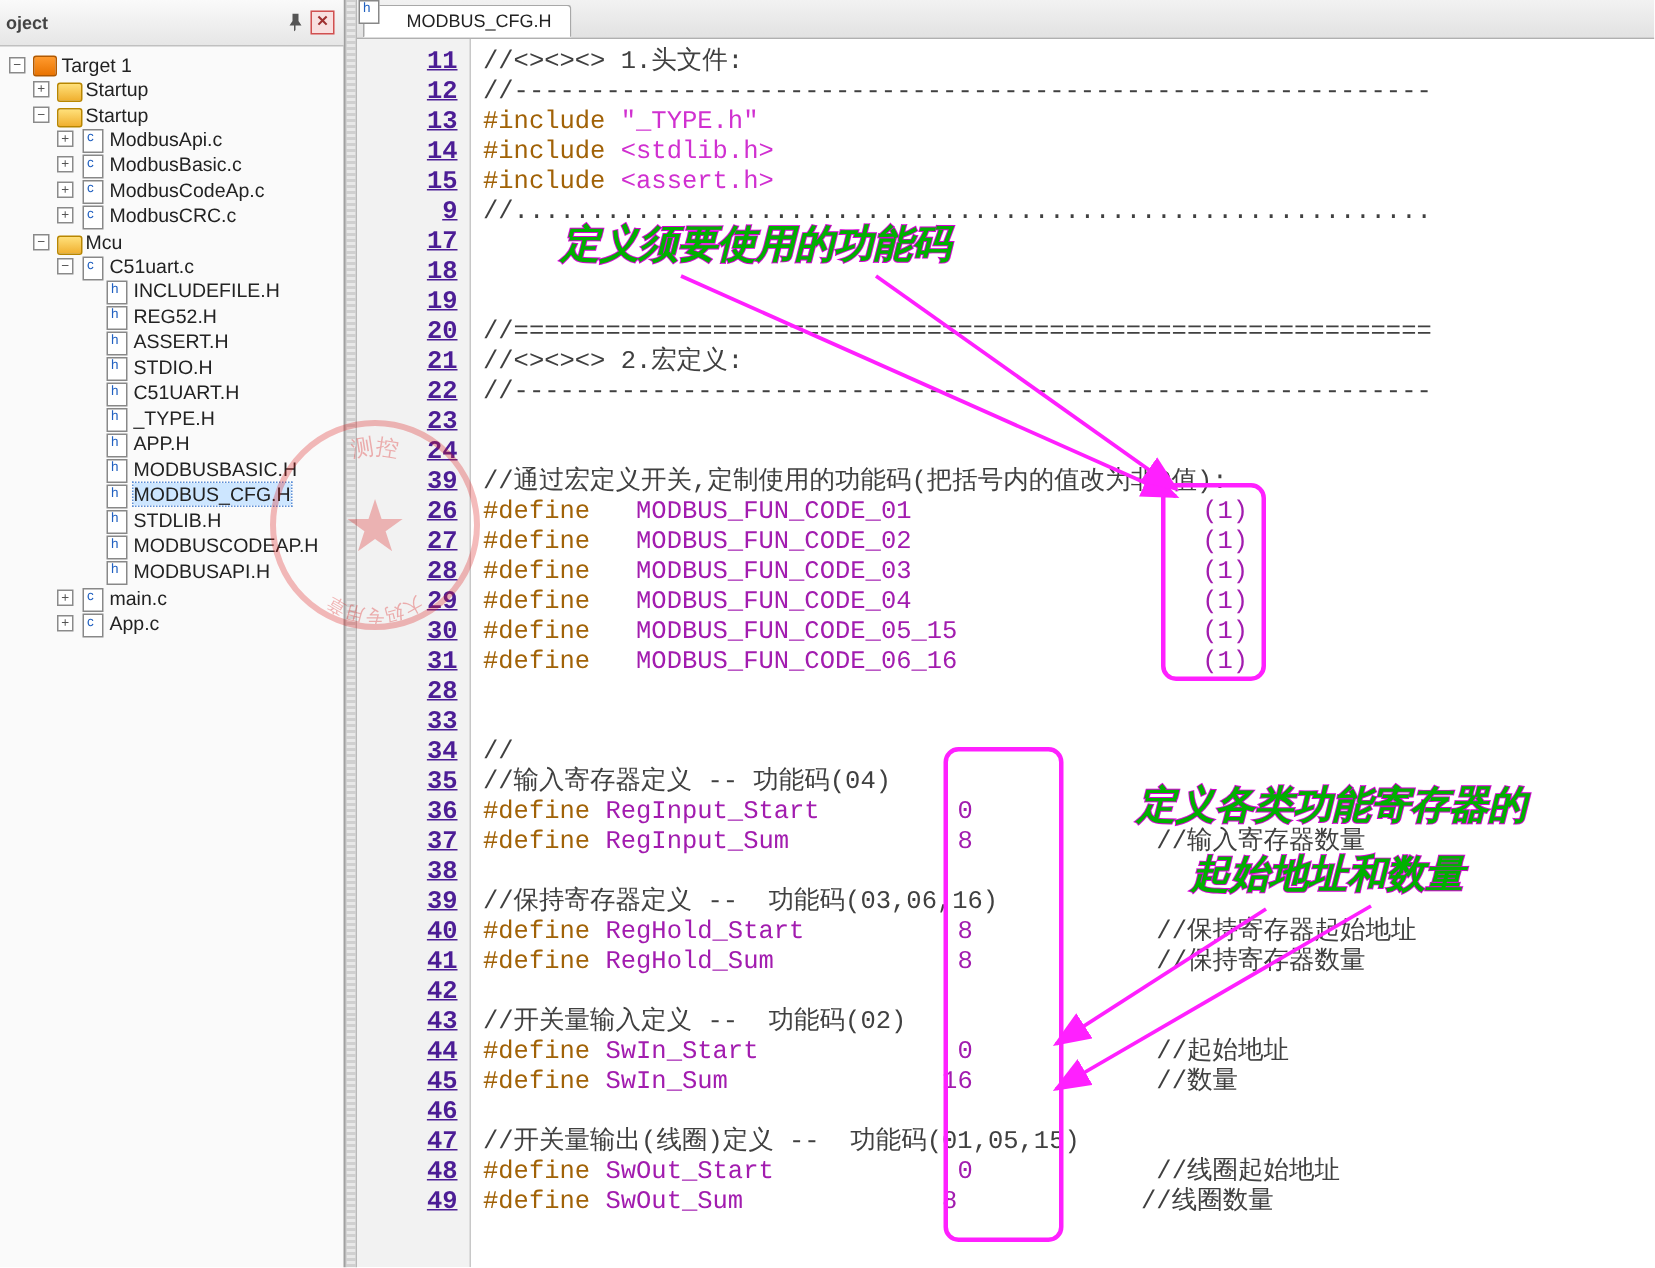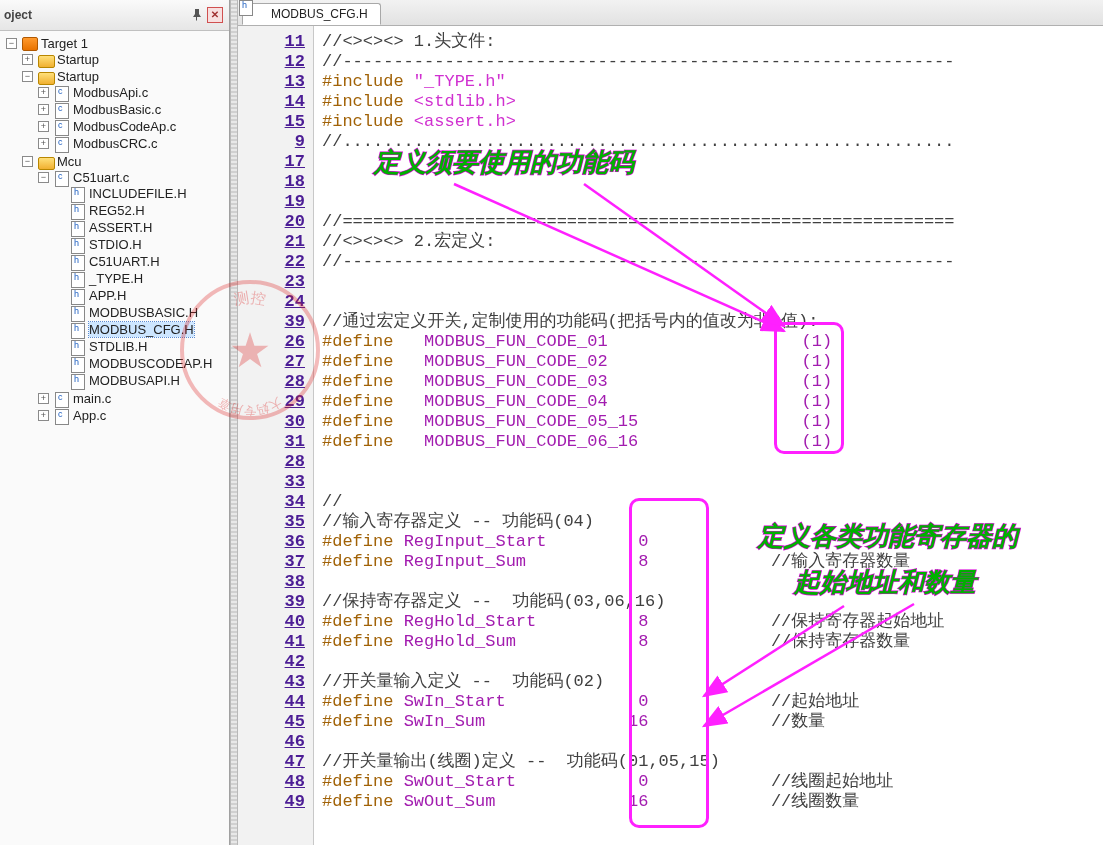--- a/index.html
+++ b/index.html
@@ -498,21 +498,21 @@
 <span class="c-grn">//保持寄存器定义 --  功能码(03,06,16)</span>
 <span class="c-teal">#define </span><span class="c-blk">RegHold_Start          8            </span><span class="c-grn">//保持寄存器起始地址</span>
 <span class="c-teal">#define </span><span class="c-blk">RegHold_Sum            8            </span><span class="c-grn">//保持寄存器数量</span>
 
 <span class="c-grn">//开关量输入定义 --  功能码(02)</span>
 <span class="c-teal">#define </span><span class="c-blk">SwIn_Start             0            </span><span class="c-grn">//起始地址</span>
 <span class="c-teal">#define </span><span class="c-blk">SwIn_Sum              16            </span><span class="c-grn">//数量</span>
 
 <span class="c-grn">//开关量输出(线圈)定义 --  功能码(01,05,15)</span>
 <span class="c-teal">#define </span><span class="c-blk">SwOut_Start            0            </span><span class="c-grn">//线圈起始地址</span>
-<span class="c-teal">#define </span><span class="c-blk">SwOut_Sum             16            </span><span class="c-grn">//线圈数量</span></pre>
+<span class="c-teal">#define </span><span class="c-blk">SwOut_Sum             8            </span><span class="c-grn">//线圈数量</span></pre>
 
       <div class="anno" style="left:0;top:0;right:0;bottom:0;">
 
         <div class="anno-label" style="position:absolute; left:60px; top:126px;">定义须要使用的功能码</div>
 
         <div class="anno-box" style="position:absolute; left:460px; top:296px; width:70px; height:132px;"></div>
 
         <svg style="left:100px; top:150px; width:400px; height:170px;">
           <defs>
               <marker id="ah1" markerWidth="10" markerHeight="8" refX="9" refY="4" orient="auto">

